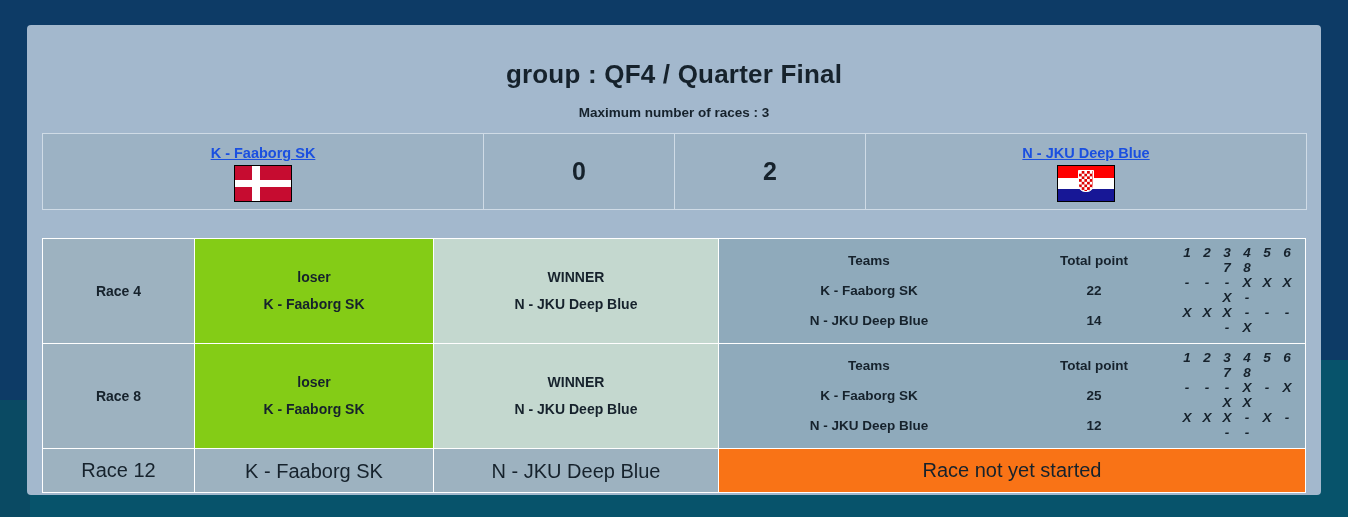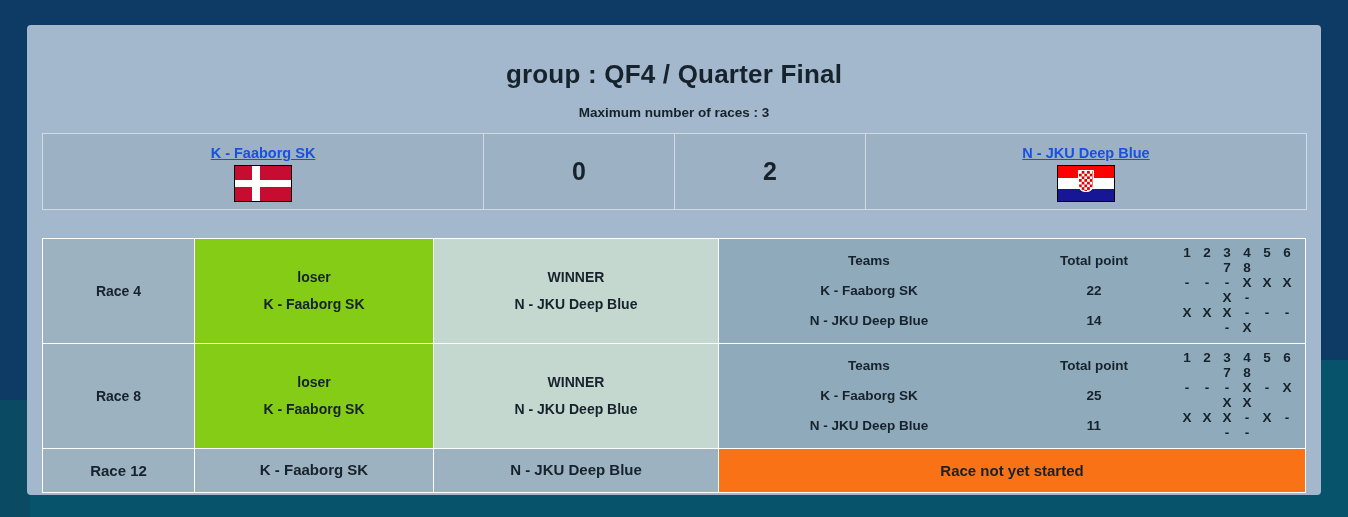--- a/index.html
+++ b/index.html
@@ -117,40 +117,40 @@
   .race-table td {
     border: 1px solid #ffffff;
     vertical-align: middle;
     color: #16222c;
   }
   .c-race   { width: 152px; background: #9db2c0; text-align: center; font-size: 14px; font-weight: bold; }
   .c-loser  { width: 239px; background: #84cc16; text-align: center; font-size: 14px; font-weight: bold; line-height: 1.9; }
   .c-winner { width: 285px; background: #c4d8cf; text-align: center; font-size: 14px; font-weight: bold; line-height: 1.9; }
   .c-detail { background: #8faabb; padding: 6px 0 8px 0; }
   .race-row-tall td { height: 90px; }
-  .race-row-short td { height: 44px; background: #9db2c0; text-align: center; font-size: 15px; font-weight: bold; }
+  .race-row-short td { height: 44px; background: #9db2c0; text-align: center; font-size: 20px; font-weight: normal; }
   .race-row-short .c-detail { background: #f97316; padding: 0; }
 
   .detail-table {
     width: 100%;
     border-collapse: collapse;
     table-layout: fixed;
   }
   .detail-table td {
     border: none;
     font-size: 13.5px;
     color: #16222c;
     height: 24px;
     padding: 0;
   }
   .d-team  { width: 300px; text-align: center; font-weight: bold; }
   .d-pts   { width: 150px; text-align: center; font-weight: bold; }
   .d-marks { text-align: center; }
   .detail-head td { font-weight: bold; }
-  .marks { display: inline-block; }
+  .marks { display: inline-block; font-style: italic; }
   .marks span {
     display: inline-block;
     width: 20px;
     text-align: center;
     font-size: 13.5px;
     font-weight: bold;
   }
   .not-started { text-align: center; font-size: 14px; font-weight: bold; }
 </style>
 </head>
@@ -256,21 +256,21 @@
               <td class="d-team">K - Faaborg SK</td>
               <td class="d-pts">25</td>
               <td class="d-marks">
                 <span class="marks">
                   <span>-</span><span>-</span><span>-</span><span>X</span><span>-</span><span>X</span><span>X</span><span>X</span>
                 </span>
               </td>
             </tr>
             <tr>
               <td class="d-team">N - JKU Deep Blue</td>
-              <td class="d-pts">11</td>
+              <td class="d-pts">12</td>
               <td class="d-marks">
                 <span class="marks">
                   <span>X</span><span>X</span><span>X</span><span>-</span><span>X</span><span>-</span><span>-</span><span>-</span>
                 </span>
               </td>
             </tr>
           </tbody>
             </table>
         </td>
       </tr>

